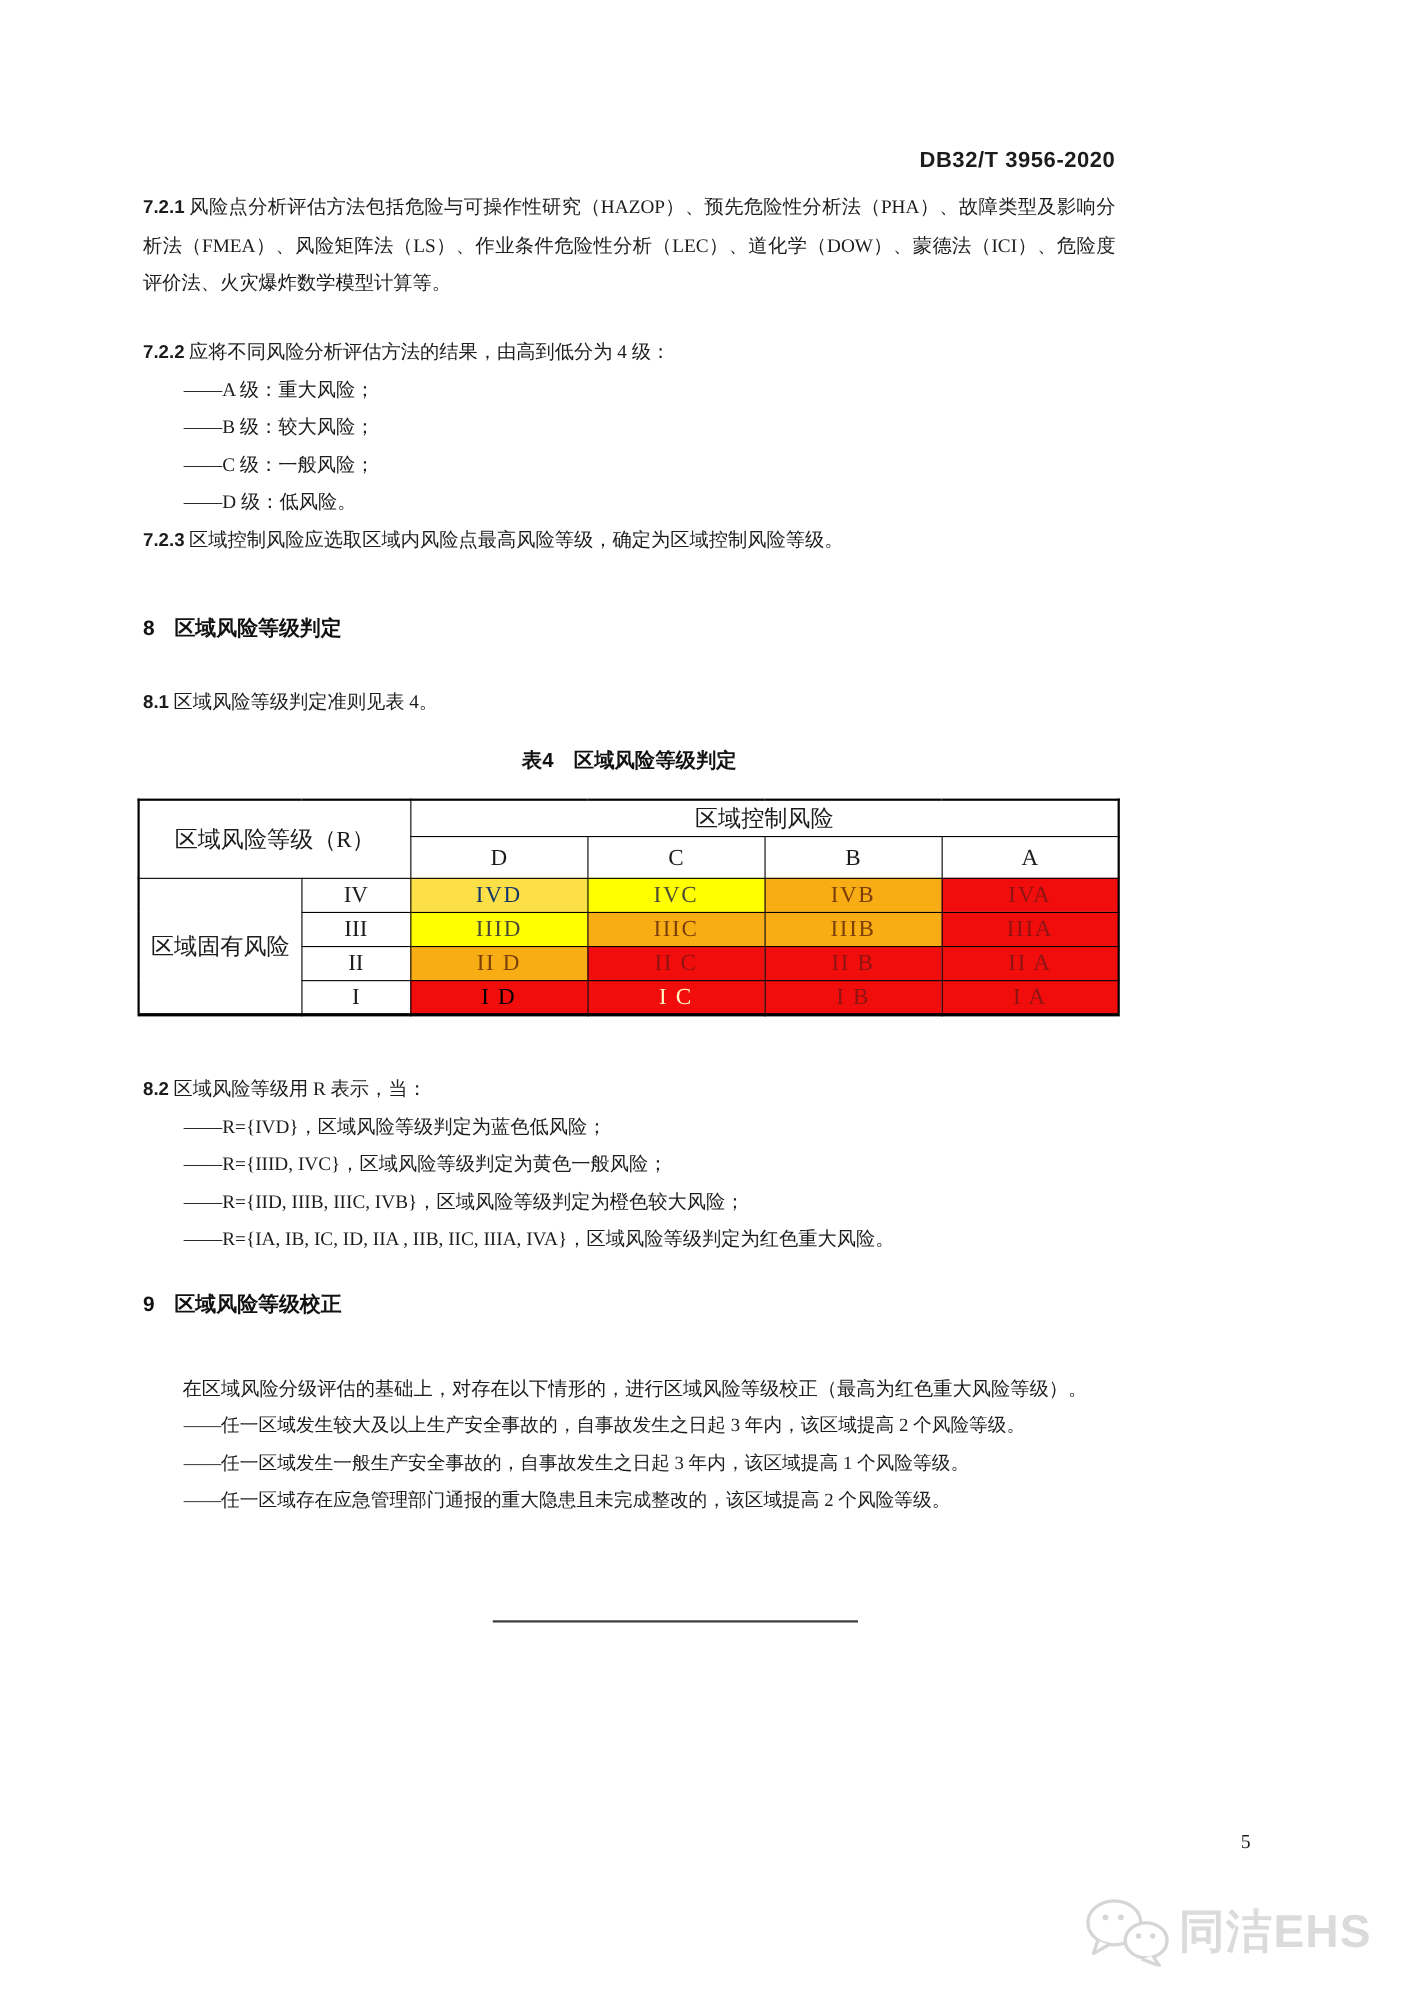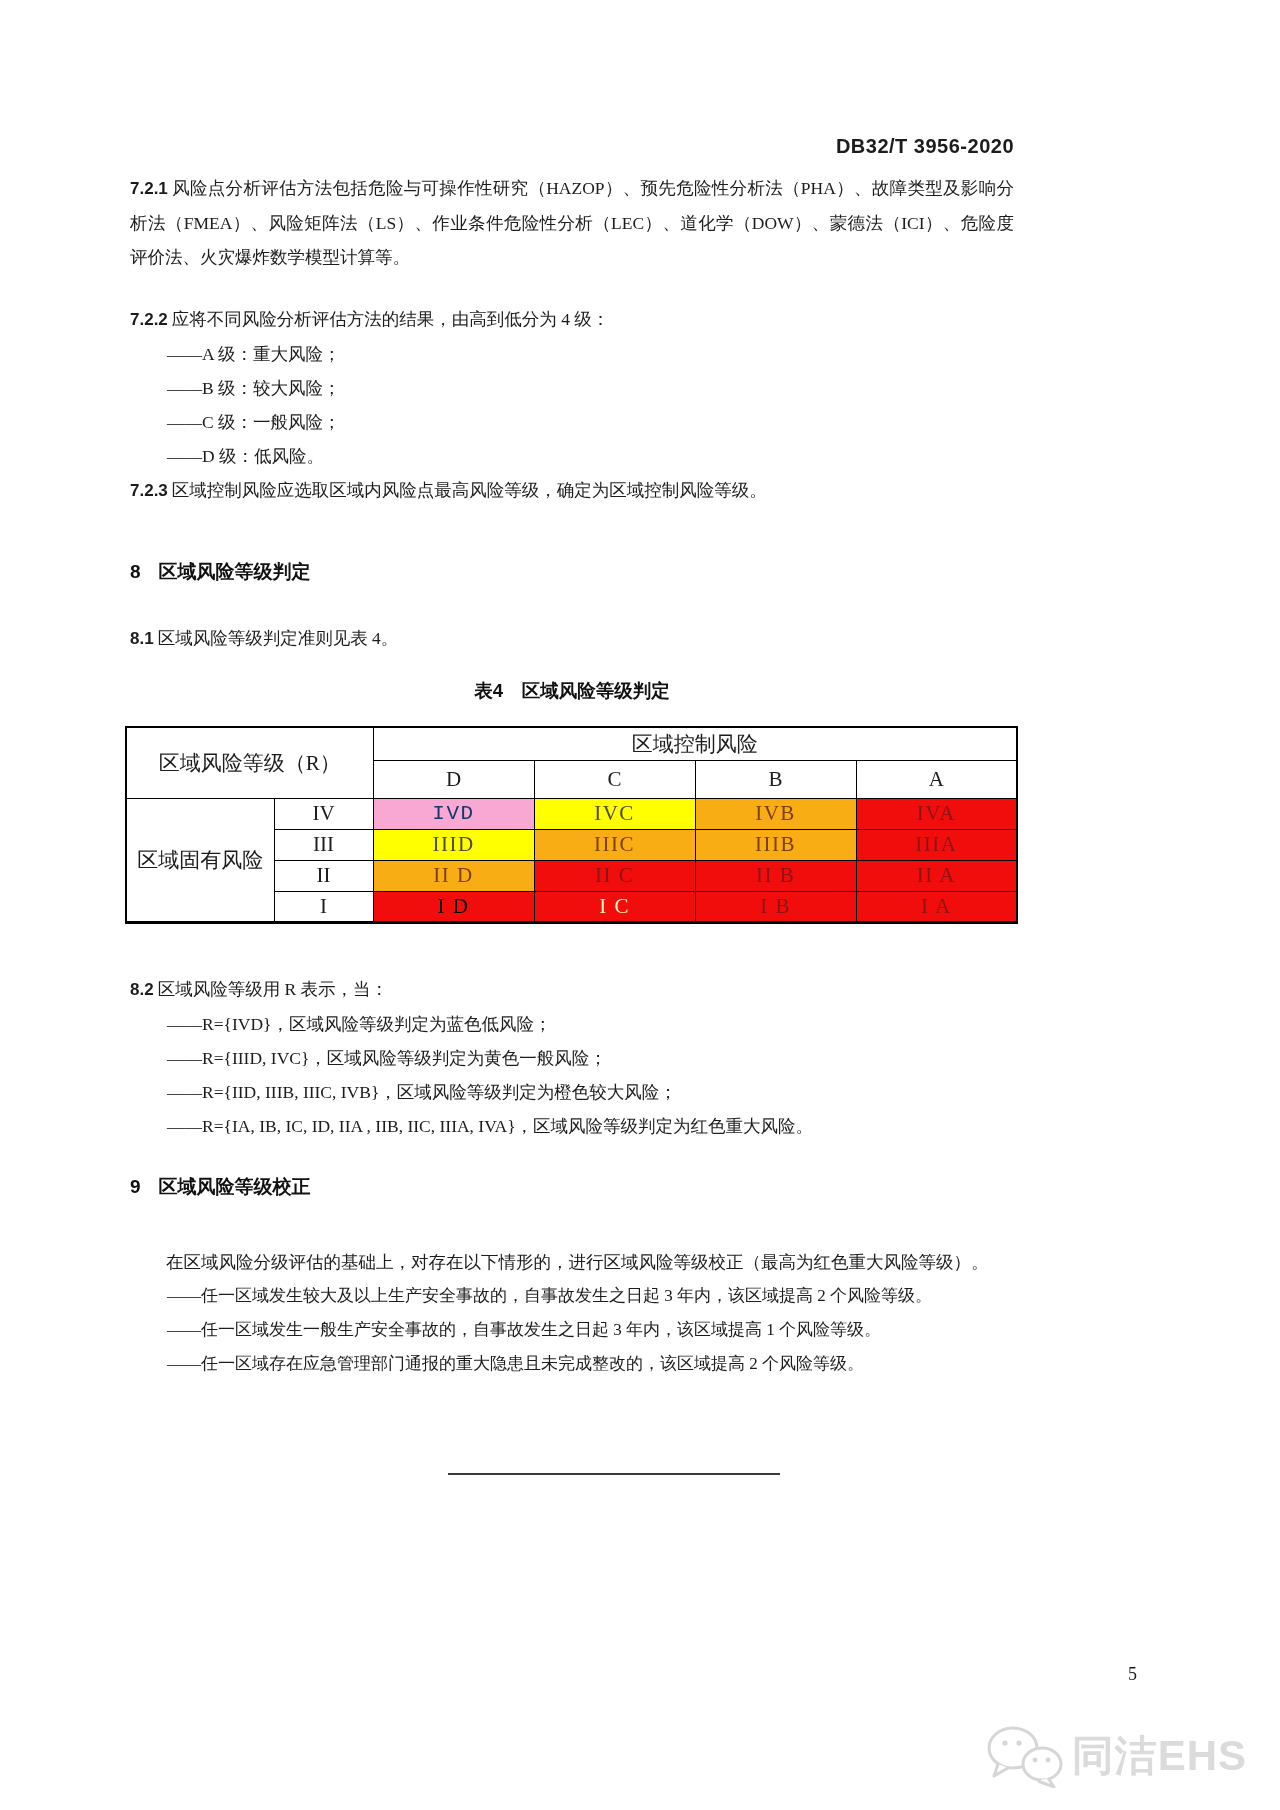--- a/index.html
+++ b/index.html
@@ -126,21 +126,21 @@
       </tr>
       <tr class="r2">
         <td>D</td>
         <td>C</td>
         <td>B</td>
         <td>A</td>
       </tr>
       <tr class="dr">
         <td rowspan="4">区域固有风险</td>
         <td>IV</td>
-        <td class="cell" style="background-color: #f9a8d4; color: rgb(20, 56, 107); font-family: Liberation Mono, monospace;">IVD</td>
+        <td class="cell" style="background-color: #fde047; color: rgb(20, 56, 107);">IVD</td>
         <td class="cell" style="background-color: rgb(255, 255, 0); color: rgb(76, 76, 52);">IVC</td>
         <td class="cell" style="background-color: rgb(249, 173, 20); color: rgb(125, 63, 10);">IVB</td>
         <td class="cell" style="background-color: rgb(242, 13, 13); color: rgb(142, 20, 20);">IVA</td>
       </tr>
       <tr class="dr">
         <td>III</td>
         <td class="cell" style="background-color: rgb(255, 255, 0); color: rgb(76, 76, 52);">IIID</td>
         <td class="cell" style="background-color: rgb(249, 173, 20); color: rgb(125, 63, 10);">IIIC</td>
         <td class="cell" style="background-color: rgb(249, 173, 20); color: rgb(125, 63, 10);">IIIB</td>
         <td class="cell" style="background-color: rgb(242, 13, 13); color: rgb(142, 20, 20);">IIIA</td>

